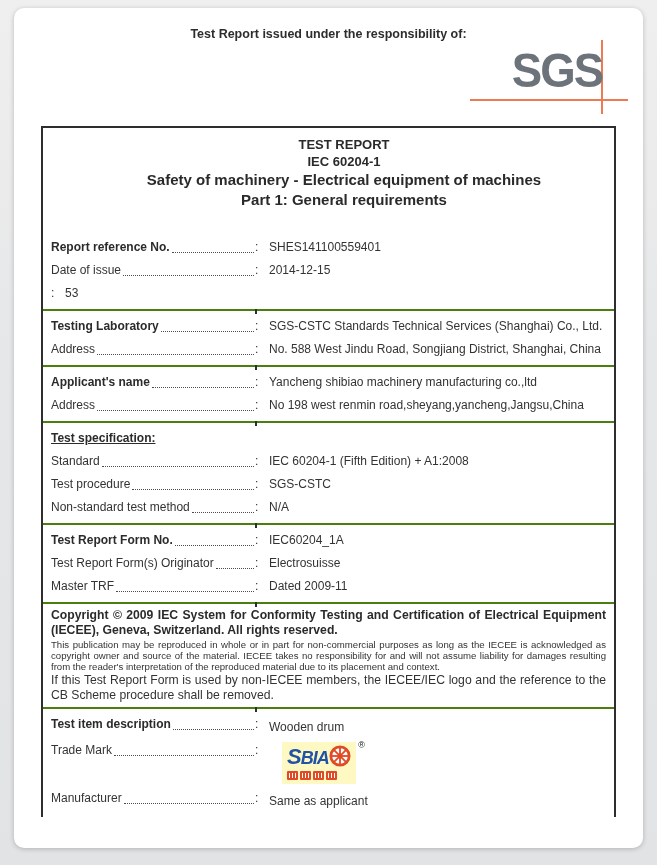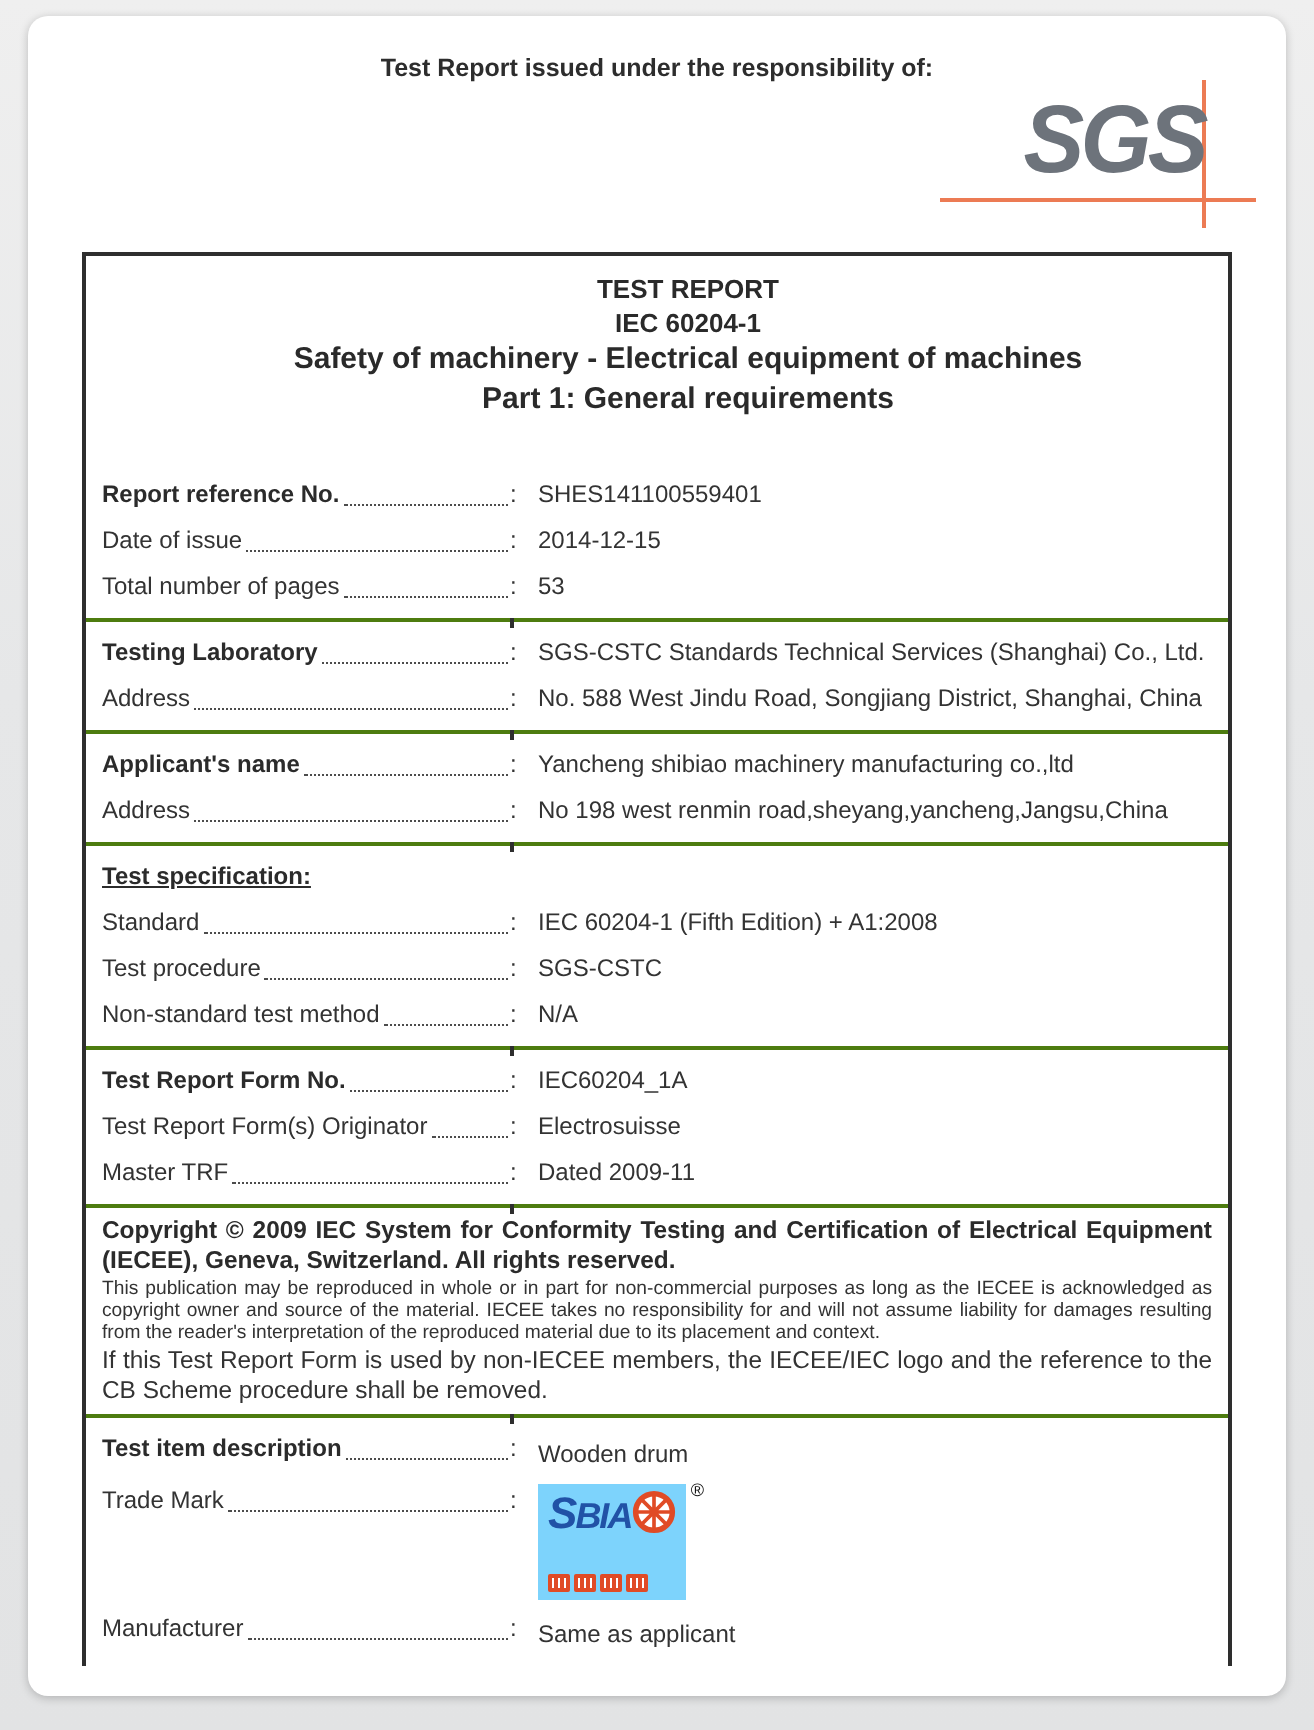--- a/index.html
+++ b/index.html
@@ -12,21 +12,21 @@
     position:absolute;left:14px;right:14px;top:8px;bottom:17px;
     background:#ffffff;border-radius:10px;
     box-shadow:0 1px 5px rgba(0,0,0,0.22);
     overflow:hidden;padding:10px 27px 0 27px;box-sizing:border-box;
   }
   .header-note{
     text-align:center;font-size:12.5px;font-weight:bold;color:#2d2d2d;
     margin-top:8px;line-height:16px;
   }
   
-  .logo-wrap{position:relative;height:66px;margin-top:4px;font-style:italic;}
+  .logo-wrap{position:relative;height:66px;margin-top:4px;}
   .sgs-text{
     position:absolute;right:14px;top:0;font-size:48px;line-height:50px;
     font-weight:bold;color:#6d737b;letter-spacing:-2px;
     transform:scaleX(0.95);transform-origin:right center;
   }
   .sgs-vline{position:absolute;right:13px;top:-6px;width:2px;height:74px;background:#ec7b54;}
   .sgs-hline{position:absolute;right:-12px;top:53px;width:158px;height:2px;background:#ec7b54;}
   
   .rtable{margin-top:14px;border:2px solid #2e2e2e;border-bottom:none;background:#fff;}
   .title-block{text-align:center;color:#2a2a2a;padding:8px 6px 22px 6px;margin-left:31px;}
@@ -45,21 +45,21 @@
   .row .colon{width:7px;flex:0 0 7px;}
   .row .value{margin-left:7px;flex:1;color:#333;}
   .row.full{font-weight:bold;color:#2b2b2b;text-decoration:underline;}
   .section:last-child .value{padding-top:3px;}
   
   .para{padding:0 8px;text-align:justify;}
   .para-bold{font-size:12.2px;font-weight:bold;line-height:15px;color:#2b2b2b;}
   .para-small{font-size:9.6px;line-height:11px;color:#333;padding-top:1px;padding-bottom:1px;}
   .para-normal{font-size:12.2px;line-height:15px;color:#333;}
   
-  .tm-logo{position:relative;width:74px;height:58px;background:#7dd3fc;margin-left:7px;flex:0 0 auto;}
+  .tm-logo{position:relative;width:74px;height:42px;background:#fef9c3;margin-left:20px;flex:0 0 auto;}
   .tm-text{
     display:block;position:absolute;left:5px;top:5px;
     font-size:18px;font-weight:bold;font-style:italic;color:#2152a6;line-height:20px;letter-spacing:-1px;
   }
   .tm-text::first-letter{font-size:22px;}
   .tm-wheel{position:absolute;right:5px;top:3px;width:22px;height:22px;}
   .tm-reg{position:absolute;right:-9px;top:-5px;font-size:9px;color:#111;font-style:normal;}
   .tm-strip{position:absolute;left:5px;bottom:4px;display:flex;gap:2px;}
   .tm-seg{width:11px;height:9px;background:#e04b26;border-radius:1px;position:relative;}
   .tm-seg::after{
@@ -99,24 +99,20 @@
           </div>
           <div class="row">
             <span class="left">
               <span class="label">Date of issue</span>
               <span class="leader"></span>
             </span>
             <span class="colon">:</span>
             <span class="value">2014-12-15</span>
           </div>
           <div class="row">
-            <span class="left">
-              <span class="label">Total number of pages</span>
-              <span class="leader"></span>
-            </span>
             <span class="colon">:</span>
             <span class="value">53</span>
           </div>
         </div>
         <div class="section">
           <div class="row">
             <span class="left">
               <span class="label b">Testing Laboratory</span>
               <span class="leader"></span>
             </span>

